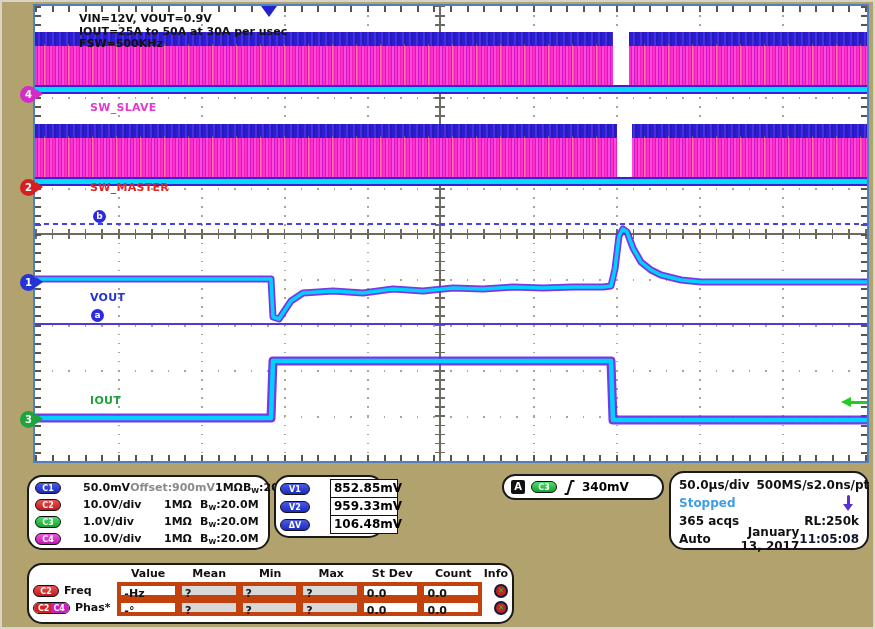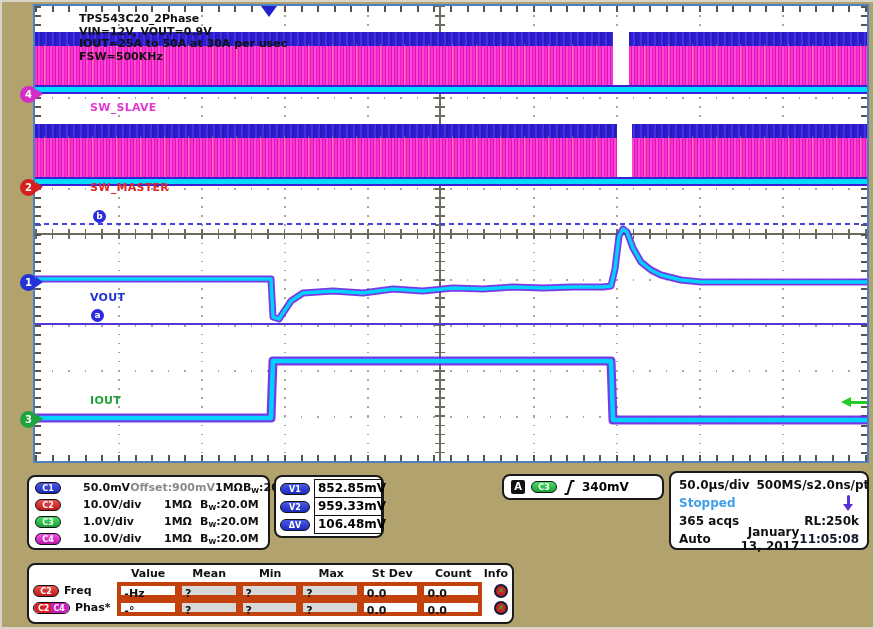--- a/index.html
+++ b/index.html
@@ -61,34 +61,34 @@
   .wave-label { position:absolute; font-size:11px; font-weight:bold; letter-spacing:.3px; }
   .annot { position:absolute; left:44px; top:7px; font-size:11px; font-weight:bold;
     color:#111; line-height:12.5px; z-index:8; }
   .ch-badge { position:absolute; left:18px; width:17px; height:17px; border-radius:50%;
     color:#fff; font-size:10px; font-weight:bold; text-align:center; line-height:17px; z-index:9; }
   .ch-badge:after { content:""; position:absolute; left:16px; top:4.5px; width:0; height:0;
     border-top:4px solid transparent; border-bottom:4px solid transparent; border-left:7px solid inherit; }
   .ch-arrow { position:absolute; left:34px; width:0; height:0; z-index:9;
     border-top:5px solid transparent; border-bottom:5px solid transparent; }
   
-  .box { position:absolute; background:#fff; border:2px solid #1a1a1a; border-radius:8px; }
+  .box { position:absolute; background:#fff; border:2px solid #1a1a1a; border-radius:15px; }
   .badge { display:inline-block; min-width:26px; height:12px; border-radius:7px; border:1px solid #111;
     color:#fff; font-size:8px; font-weight:bold; text-align:center; line-height:12px; padding:0 3px; }
   .b-c1{background:linear-gradient(180deg,#4a5ae8,#1b2ab8);} .b-c2{background:linear-gradient(180deg,#ef5050,#c01818);}
   .b-c3{background:linear-gradient(180deg,#4ae066,#17a034);} .b-c4{background:linear-gradient(180deg,#ee55e0,#bb17ad);}
   .b-v{background:linear-gradient(180deg,#4a5ae8,#1b2ab8); min-width:30px;}
   .ch-row { display:flex; align-items:center; height:17px; padding:0 6px; font-size:11px; font-weight:bold; color:#111; }
   .ch-row .scale { width:62px; margin-left:22px; }
   .ch-row .offset { flex:1; color:#8a8a8a; }
   .ch-row .imp { width:36px; }
   .ch-row .bw { width:62px; }
   sub.bw-w { font-size:7px; vertical-align:-2px; }
   .cur-row { display:flex; align-items:center; height:19px; padding:0 4px; }
-  .cur-row .cell { width:68px; height:19px; border:1.5px solid #111; margin-left:4px;
+  .cur-row .cell { width:68px; height:19px; border:1.5px solid #111; margin-left:20px;
     font-size:12px; font-weight:bold; line-height:17px; padding-left:3px; background:#fff; }
   .trigbox { display:flex; align-items:center; gap:6px; padding:0 7px; font-size:12px; font-weight:bold; }
   .a-badge { display:inline-block; width:14px; height:14px; background:#111; color:#fff; border-radius:2px;
     font-size:10px; font-weight:bold; text-align:center; line-height:14px; }
   .hz-row { display:flex; align-items:center; height:18px; padding:0 8px; font-size:12px; font-weight:bold; color:#111;text-align:right; }
   .hz-row .sp { flex:1; }
   .stopped { color:#3e9ee8; }
   .timeblue { color:#0f172a; }
   .dn-arrow { position:relative; width:10px; height:16px; margin-right:6px; }
   .dn-arrow .bar { position:absolute; left:3.5px; top:0; width:3px; height:10px; background:#5b2fd8; border-radius:2px; }
@@ -169,21 +169,20 @@
   <svg class="traces" width="832" height="455" viewBox="0 0 832 455">
 
     <polyline points="0,412 236,412 238,355 576,355 578,414 832,414" fill="none" stroke="#6a22e6" stroke-width="9" stroke-linejoin="round" opacity="0.9"></polyline>
     <polyline points="0,412 236,412 238,355 576,355 578,414 832,414" fill="none" stroke="#00d2ff" stroke-width="4.5" stroke-linejoin="round"></polyline>
 
     <polyline points="0,273 236,273 238,311 244,313 256,295 268,287 298,285 328,287 358,283 388,285 418,282 448,283 478,281 508,282 538,281 568,281 576,280 580,263 584,230 588,223 592,226 598,242 606,256 616,264 626,269 646,274 666,276 832,276" fill="none" stroke="#6a22e6" stroke-width="7" stroke-linejoin="round" stroke-linecap="round" opacity="0.9"></polyline>
     <polyline points="0,273 236,273 238,311 244,313 256,295 268,287 298,285 328,287 358,283 388,285 418,282 448,283 478,281 508,282 538,281 568,281 576,280 580,263 584,230 588,223 592,226 598,242 606,256 616,264 626,269 646,274 666,276 832,276" fill="none" stroke="#00d2ff" stroke-width="3.5" stroke-linejoin="round" stroke-linecap="round"></polyline>
   </svg>
 
   <div class="annot">
-    <div>TPS543C20_2Phase</div>
     <div>VIN=12V, VOUT=0.9V</div>
     <div>IOUT=25A to 50A at 30A per usec</div>
     <div>FSW=500KHz</div>
   </div>
 
   <div class="wave-label" style="left:55px;top:95px;color:#e239d2">SW_SLAVE</div>
   <div class="wave-label" style="left:55px;top:175px;color:#e02828">SW_MASTER</div>
   <div class="wave-label" style="left:55px;top:285px;color:#2433d6">VOUT</div>
   <div class="wave-label" style="left:55px;top:388px;color:#1fa33c">IOUT</div>
 

